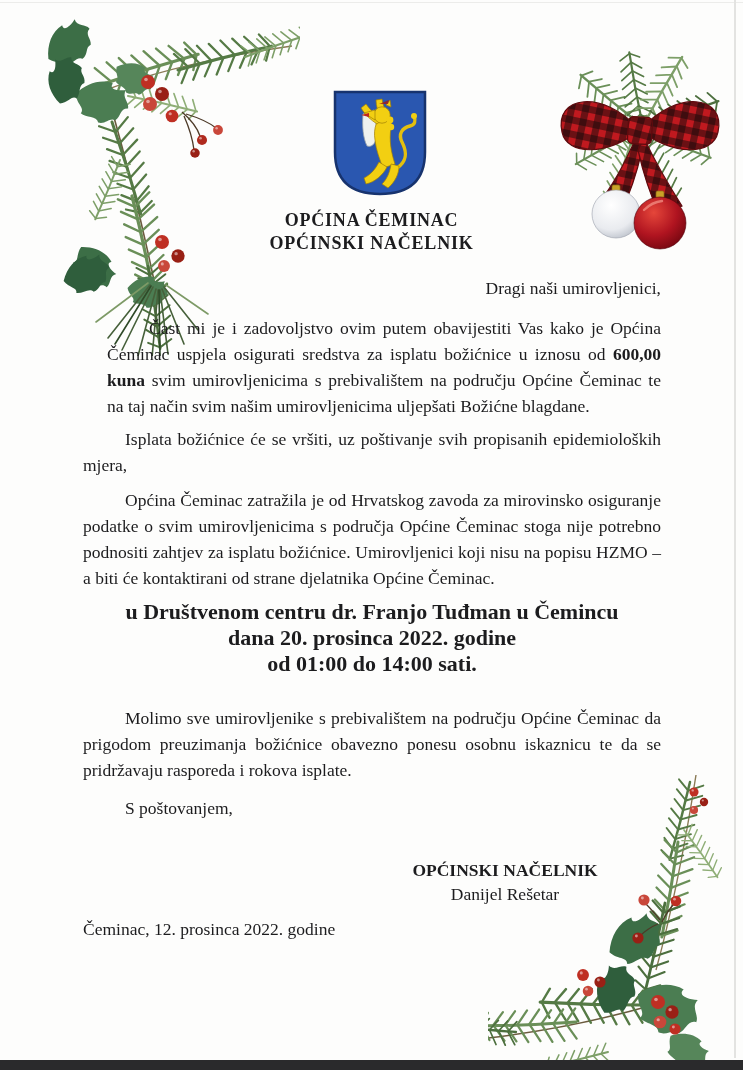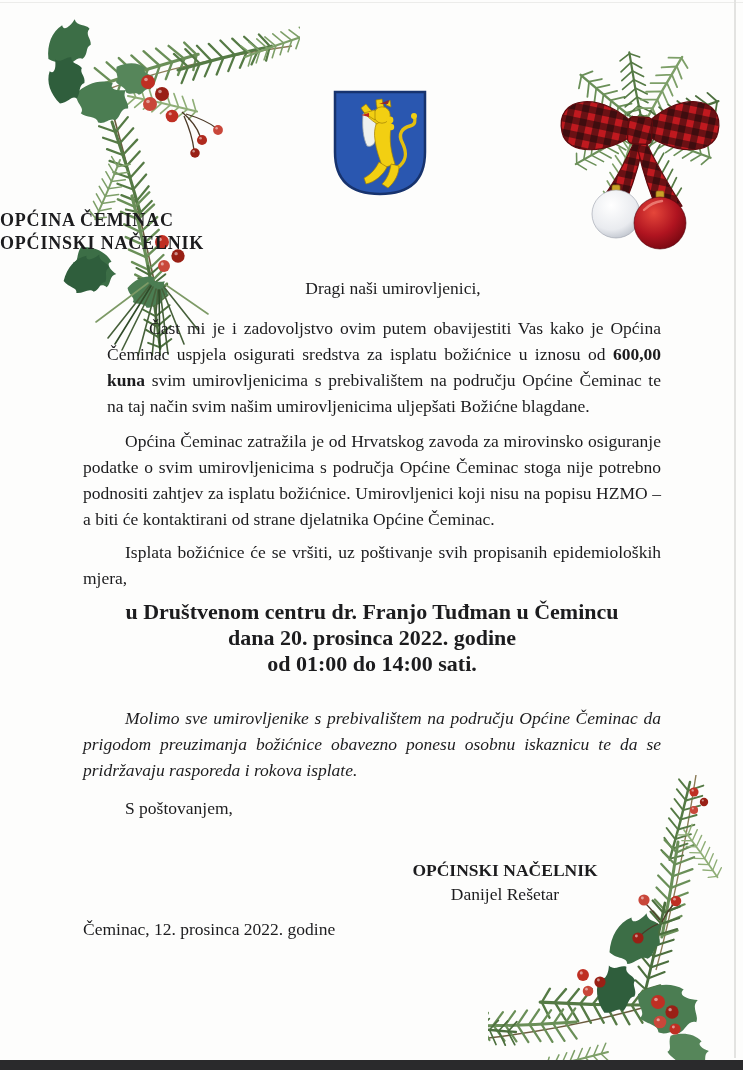--- a/index.html
+++ b/index.html
@@ -11,37 +11,37 @@
     color:var(--text,#1c1c1e);
   }
   svg.deco { position:absolute; pointer-events:none; }
   .deco.tl { left:0; top:8; width:300px; height:356px; }
   .deco.tr { left:540px; top:38px; width:200px; height:212px; }
   .deco.br { left:488px; top:770px; width:255px; height:300px; }
   .coa { position:absolute; left:333px; top:90px; width:94px; height:106px; }
 
   .title-block {
     position:absolute; left:0; top:209px; width:743px;
-    font-weight:bold; font-size:18px;
+    text-align:center; font-weight:bold; font-size:18px;
     line-height:23px; letter-spacing:0.8px;
   }
   .letter {
     position:absolute; left:83px; top:275px; width:578px;
     font-size:17.5px; line-height:26px; text-align:justify;
   }
   .letter p.ind { text-indent:42px; }
-  .sal { text-indent:42px; text-align:center; }
+  .sal { text-indent:42px; text-align:right; }
   .p1 { margin-top:14px;margin-left:24px; }
   .p2 { margin-top:9px; }
   .p3 { margin-top:7px; }
   .event {
     margin-top:8px; text-align:center; font-weight:bold;
     font-size:22px; line-height:26px;
   }
-  .notice { margin-top:28px; font-style:italic; }
+  .notice { margin-top:28px; }
   .closing { margin-top:12px; text-indent:42px; text-align:left; }
   .signature { position:absolute; left:388px; top:858px; width:234px; text-align:center; font-size:17.5px; line-height:24px; }
   .sig-title { font-weight:bold; }
   .dateline { position:absolute; left:83px; top:919px; font-size:17.5px;text-align:center; }
 
   .edge-right { position:absolute; left:734px; top:0; width:2px; height:1058px; background:#e3e3e1; }
   .edge-top { position:absolute; left:0; top:2px; width:743px; height:1px; background:#ececea; }
   .bottom-bar { position:absolute; left:0; bottom:0; width:743px; height:10px; background:var(--bottom-bar,#2a2a2c); }
   .defs-holder { position:absolute; width:0; height:0; overflow:hidden; }
 </style>
@@ -187,22 +187,22 @@
   </svg>
 
   <header class="title-block">
     <div>OPĆINA ČEMINAC</div>
     <div>OPĆINSKI NAČELNIK</div>
   </header>
 
   <main class="letter">
     <p class="sal">Dragi naši umirovljenici,</p>
     <p class="ind p1"><span>Čast mi je i zadovoljstvo ovim putem obavijestiti Vas kako je Općina Čeminac uspjela osigurati sredstva za isplatu božićnice u iznosu od </span><b>600,00 kuna</b><span> svim umirovljenicima s prebivalištem na području Općine Čeminac te na taj način svim našim umirovljenicima uljepšati Božićne blagdane.</span></p>
+    <p class="ind p3">Isplata božićnice će se vršiti, uz poštivanje svih propisanih epidemioloških mjera,</p>
     <p class="ind p2">Općina Čeminac zatražila je od Hrvatskog zavoda za mirovinsko osiguranje podatke o svim umirovljenicima s područja Općine Čeminac stoga nije potrebno podnositi zahtjev za isplatu božićnice. Umirovljenici koji nisu na popisu HZMO – a biti će kontaktirani od strane djelatnika Općine Čeminac.</p>
-    <p class="ind p3">Isplata božićnice će se vršiti, uz poštivanje svih propisanih epidemioloških mjera,</p>
     <div class="event">
       <div>u Društvenom centru dr. Franjo Tuđman u Čemincu</div>
       <div>dana 20. prosinca 2022. godine</div>
       <div>od 01:00 do 14:00 sati.</div>
     </div>
     <p class="ind notice">Molimo sve umirovljenike s prebivalištem na području Općine Čeminac da prigodom preuzimanja božićnice obavezno ponesu osobnu iskaznicu te da se pridržavaju rasporeda i rokova isplate.</p>
     <p class="closing">S poštovanjem,</p>
   </main>
 
   <div class="signature">

